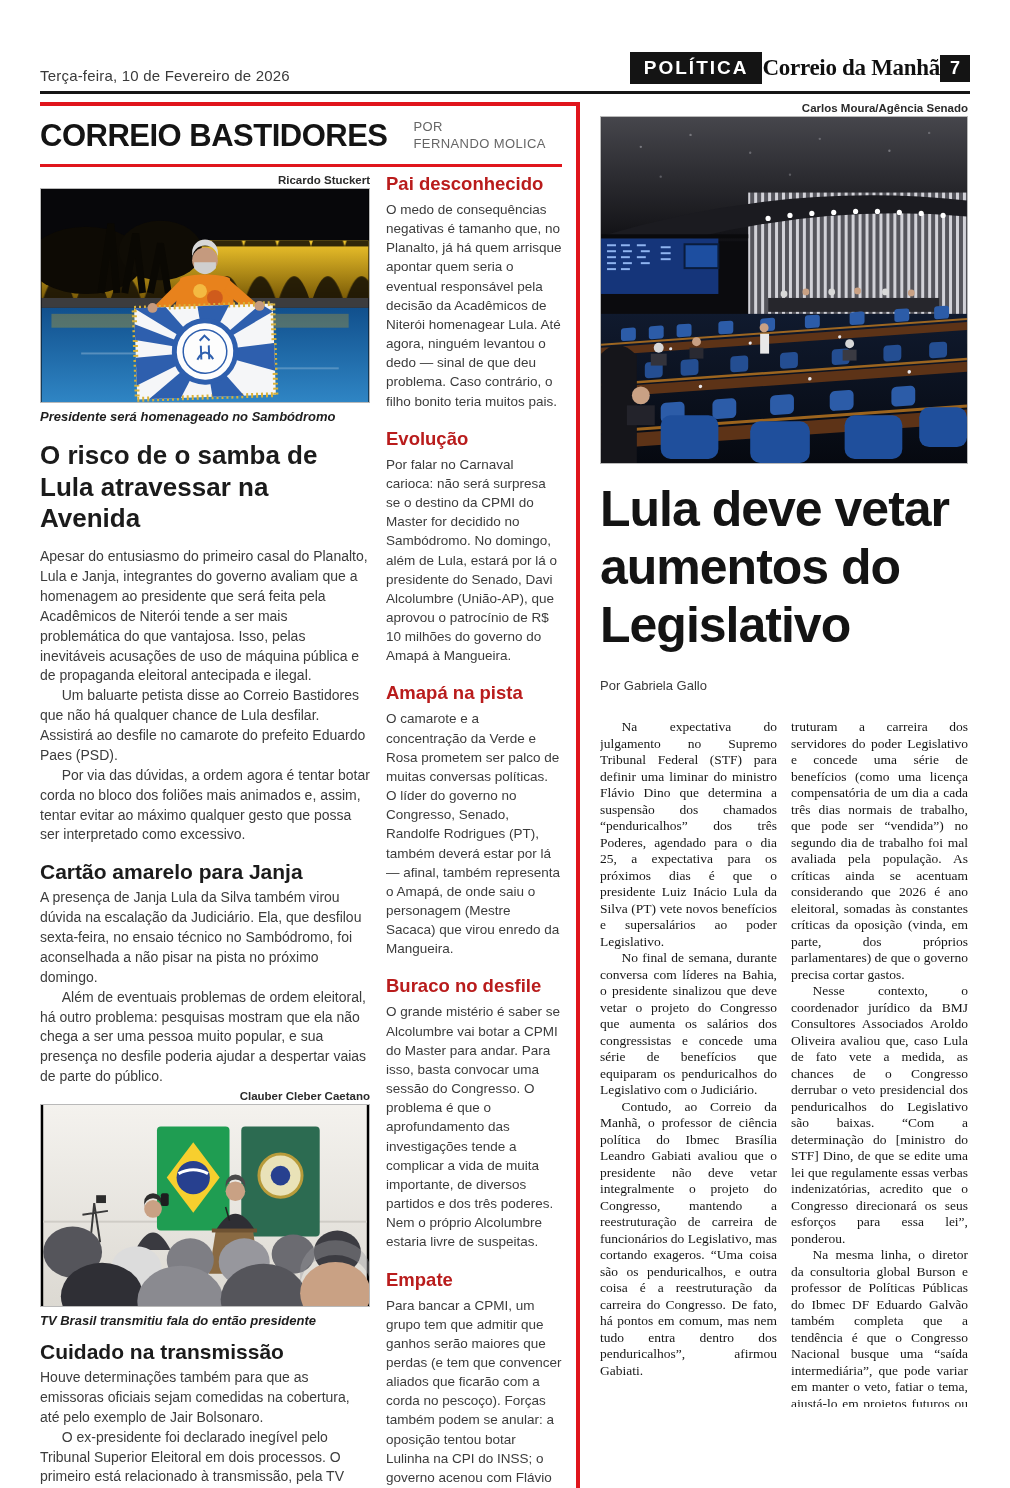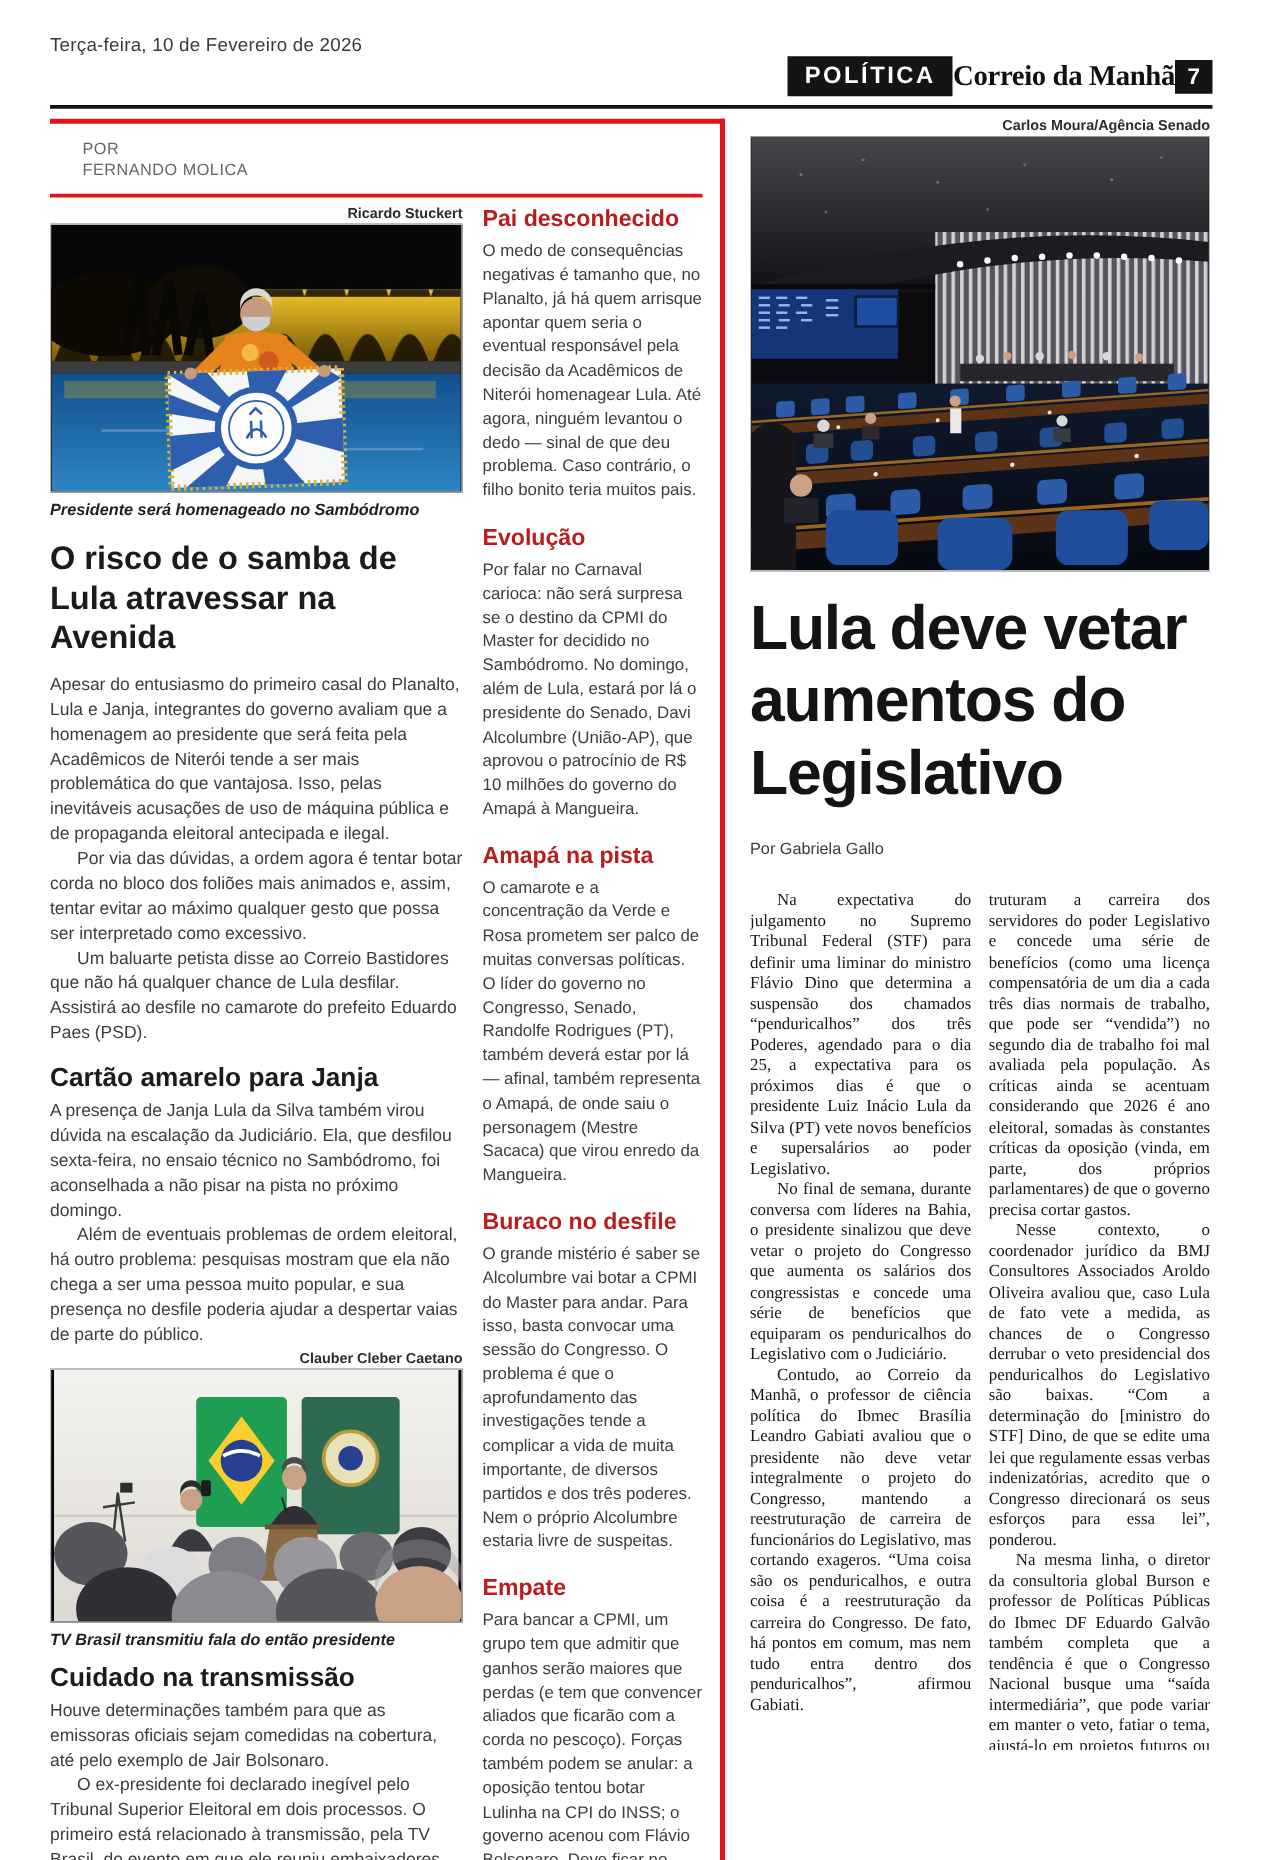--- a/index.html
+++ b/index.html
@@ -1,21 +1,21 @@
 <!DOCTYPE html>
 <html lang="pt" style="--accent-red: #e0151c; --ink-black: #141414;"><head>
 <meta charset="utf-8">
 <style>
   * { box-sizing: border-box; margin: 0; padding: 0; }
   html,body { width:1010px; height:1488px; overflow:hidden; background:#fff; }
   body { font-family:"Liberation Sans","DejaVu Sans",sans-serif; color:#222; }
   .page { width:1010px; height:1488px; padding:0 40px; position:relative; }
 
   
-  .topbar { padding-top:28px; display:flex; align-items:flex-start;flex-direction:column; }
+  .topbar { padding-top:52px; display:flex; align-items:flex-end; }
   .date { font-size:15px; color:#3a3a3a; letter-spacing:.2px; }
   .topbar-right { margin-left:auto; display:flex; align-items:center; gap:0; }
   .section-box { background:var(--ink-black,#141414); color:#fff; font-weight:700;
       font-size:19px; letter-spacing:2px; padding:5px 14px; }
   .masthead { font-family:"Liberation Serif","DejaVu Serif",serif; font-weight:700;
       font-size:23px; letter-spacing:-.3px; color:#101010; }
   .pagenum-box { background:var(--ink-black,#141414); color:#fff; font-weight:700;
       font-size:18px; padding:3px 10px; }
   .black-rule { border-bottom:3px solid #161616; margin-top:7px; }
 
@@ -73,20 +73,21 @@
       <span class="masthead">Correio da Manhã</span>
       <span class="pagenum-box">7</span>
     </span>
   </header>
   <div class="black-rule"></div>
 
   <div class="content">
 
     <section class="bastidores">
       <div class="bast-header">
+        <h1 class="bast-title">CORREIO BASTIDORES</h1>
         <div class="bast-byline">
           <span>POR</span><br>
           <span>FERNANDO MOLICA</span>
         </div>
       </div>
       <div class="bast-rule"></div>
 
       <div class="bast-cols">
 
         <div class="bast-left">
@@ -145,22 +146,22 @@
             </g>
             <circle cx="112" cy="120" r="5" fill="#c59a7e"></circle>
             <circle cx="220" cy="118" r="5" fill="#c59a7e"></circle>
           </svg>
 
           <div class="photo-caption">Presidente será homenageado no Sambódromo</div>
 
           <h2 class="bast-headline">O risco de o samba de Lula atravessar na Avenida</h2>
           <div class="body-sans">
               <p>Apesar do entusiasmo do primeiro casal do Planalto, Lula e Janja, integrantes do governo avaliam que a homenagem ao presidente que será feita pela Acadêmicos de Niterói tende a ser mais problemática do que vantajosa. Isso, pelas inevitáveis acusações de uso de máquina pública e de propaganda eleitoral antecipada e ilegal.</p>
+              <p>Um baluarte petista disse ao Correio Bastidores que não há qualquer chance de Lula desfilar. Assistirá ao desfile no camarote do prefeito Eduardo Paes (PSD).</p>
               <p>Por via das dúvidas, a ordem agora é tentar botar corda no bloco dos foliões mais animados e, assim, tentar evitar ao máximo qualquer gesto que possa ser interpretado como excessivo.</p>
-              <p>Um baluarte petista disse ao Correio Bastidores que não há qualquer chance de Lula desfilar. Assistirá ao desfile no camarote do prefeito Eduardo Paes (PSD).</p>
             </div>
 
           <h3 class="bast-sub">Cartão amarelo para Janja</h3>
           <div class="body-sans">
               <p>A presença de Janja Lula da Silva também virou dúvida na escalação da Judiciário. Ela, que desfilou sexta-feira, no ensaio técnico no Sambódromo, foi aconselhada a não pisar na pista no próximo domingo.</p>
               <p>Além de eventuais problemas de ordem eleitoral, há outro problema: pesquisas mostram que ela não chega a ser uma pessoa muito popular, e sua presença no desfile poderia ajudar a despertar vaias de parte do público.</p>
             </div>
 
           <div class="credit">Clauber Cleber Caetano</div>
 

